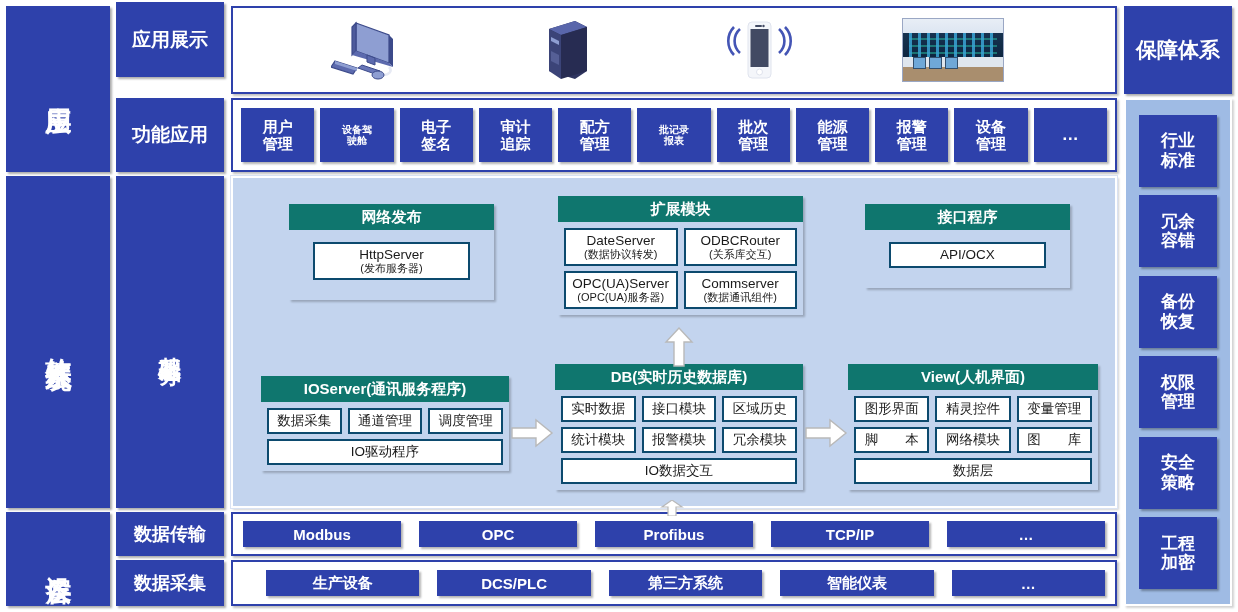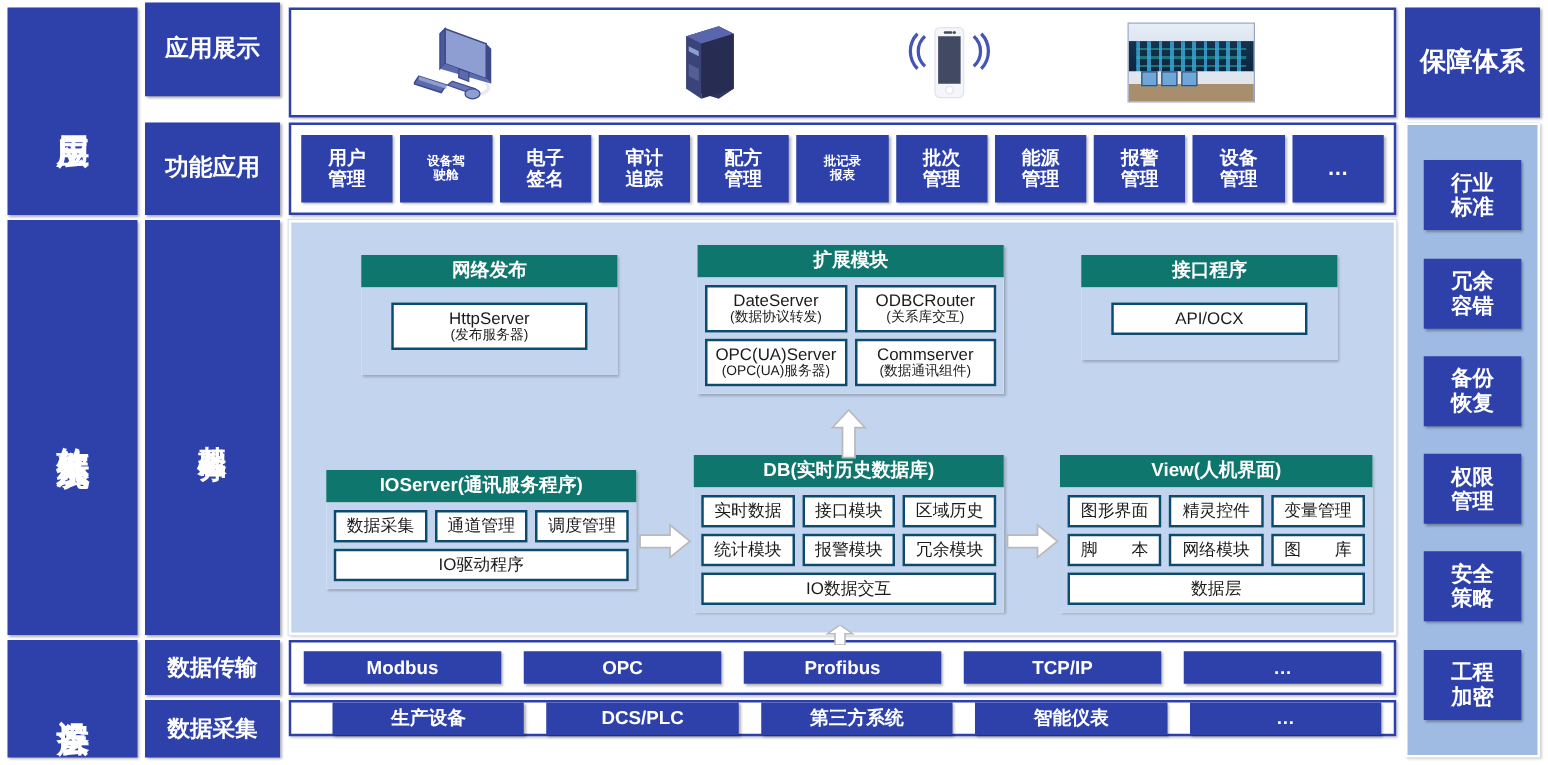--- a/index.html
+++ b/index.html
@@ -36,21 +36,21 @@
   
   .panel{
     position:absolute;left:231px;width:886px;
     background:#fff;border:2px solid #2e41ab;
     box-shadow:1.5px 1.5px 2px rgba(0,0,0,.25);
     box-sizing:border-box;
   }
   #panel-display  {top:6px;height:88px;}
   #panel-function {top:98px;height:74px;}
   #panel-trans    {top:512px;height:44px;}
-  #panel-acq      {top:560px;height:29px;padding-left:23px;}
+  #panel-acq      {top:560px;height:46px;padding-left:23px;}
 
   
   #panel-core{
     position:absolute;left:231px;top:176px;width:886px;height:332px;
     background:#c3d4ee;border:2px solid #ffffff;
     outline:1px solid #d9e2f3;
     box-sizing:border-box;
     box-shadow:1.5px 1.5px 2px rgba(0,0,0,.18);
   }
 
@@ -84,21 +84,21 @@
     position:absolute;left:1124px;top:6px;width:108px;height:88px;font-size:21px;
   }
   #right-strip{
     position:absolute;left:1124px;top:98px;width:108px;height:508px;
     background:#9fbbe4;border:2px solid #ffffff;box-sizing:border-box;
     box-shadow:1.5px 1.5px 2px rgba(0,0,0,.18);
     display:flex;flex-direction:column;align-items:center;justify-content:space-evenly;
     padding:6px 0;
   }
   .rchip{
-    width:78px;height:56px;font-size:17px;
+    width:78px;height:72px;font-size:17px;
     display:flex;flex-direction:column;align-items:center;justify-content:center;
   }
 
   
   .mod{position:absolute;background:#ffffff;box-sizing:border-box;
        box-shadow:1.5px 1.5px 2px rgba(0,0,0,.22);}
   .mod > .modhead{
     background:#0f766e;color:#fff;font-weight:700;text-align:center;
     font-size:15px;line-height:26px;height:26px;
   }

